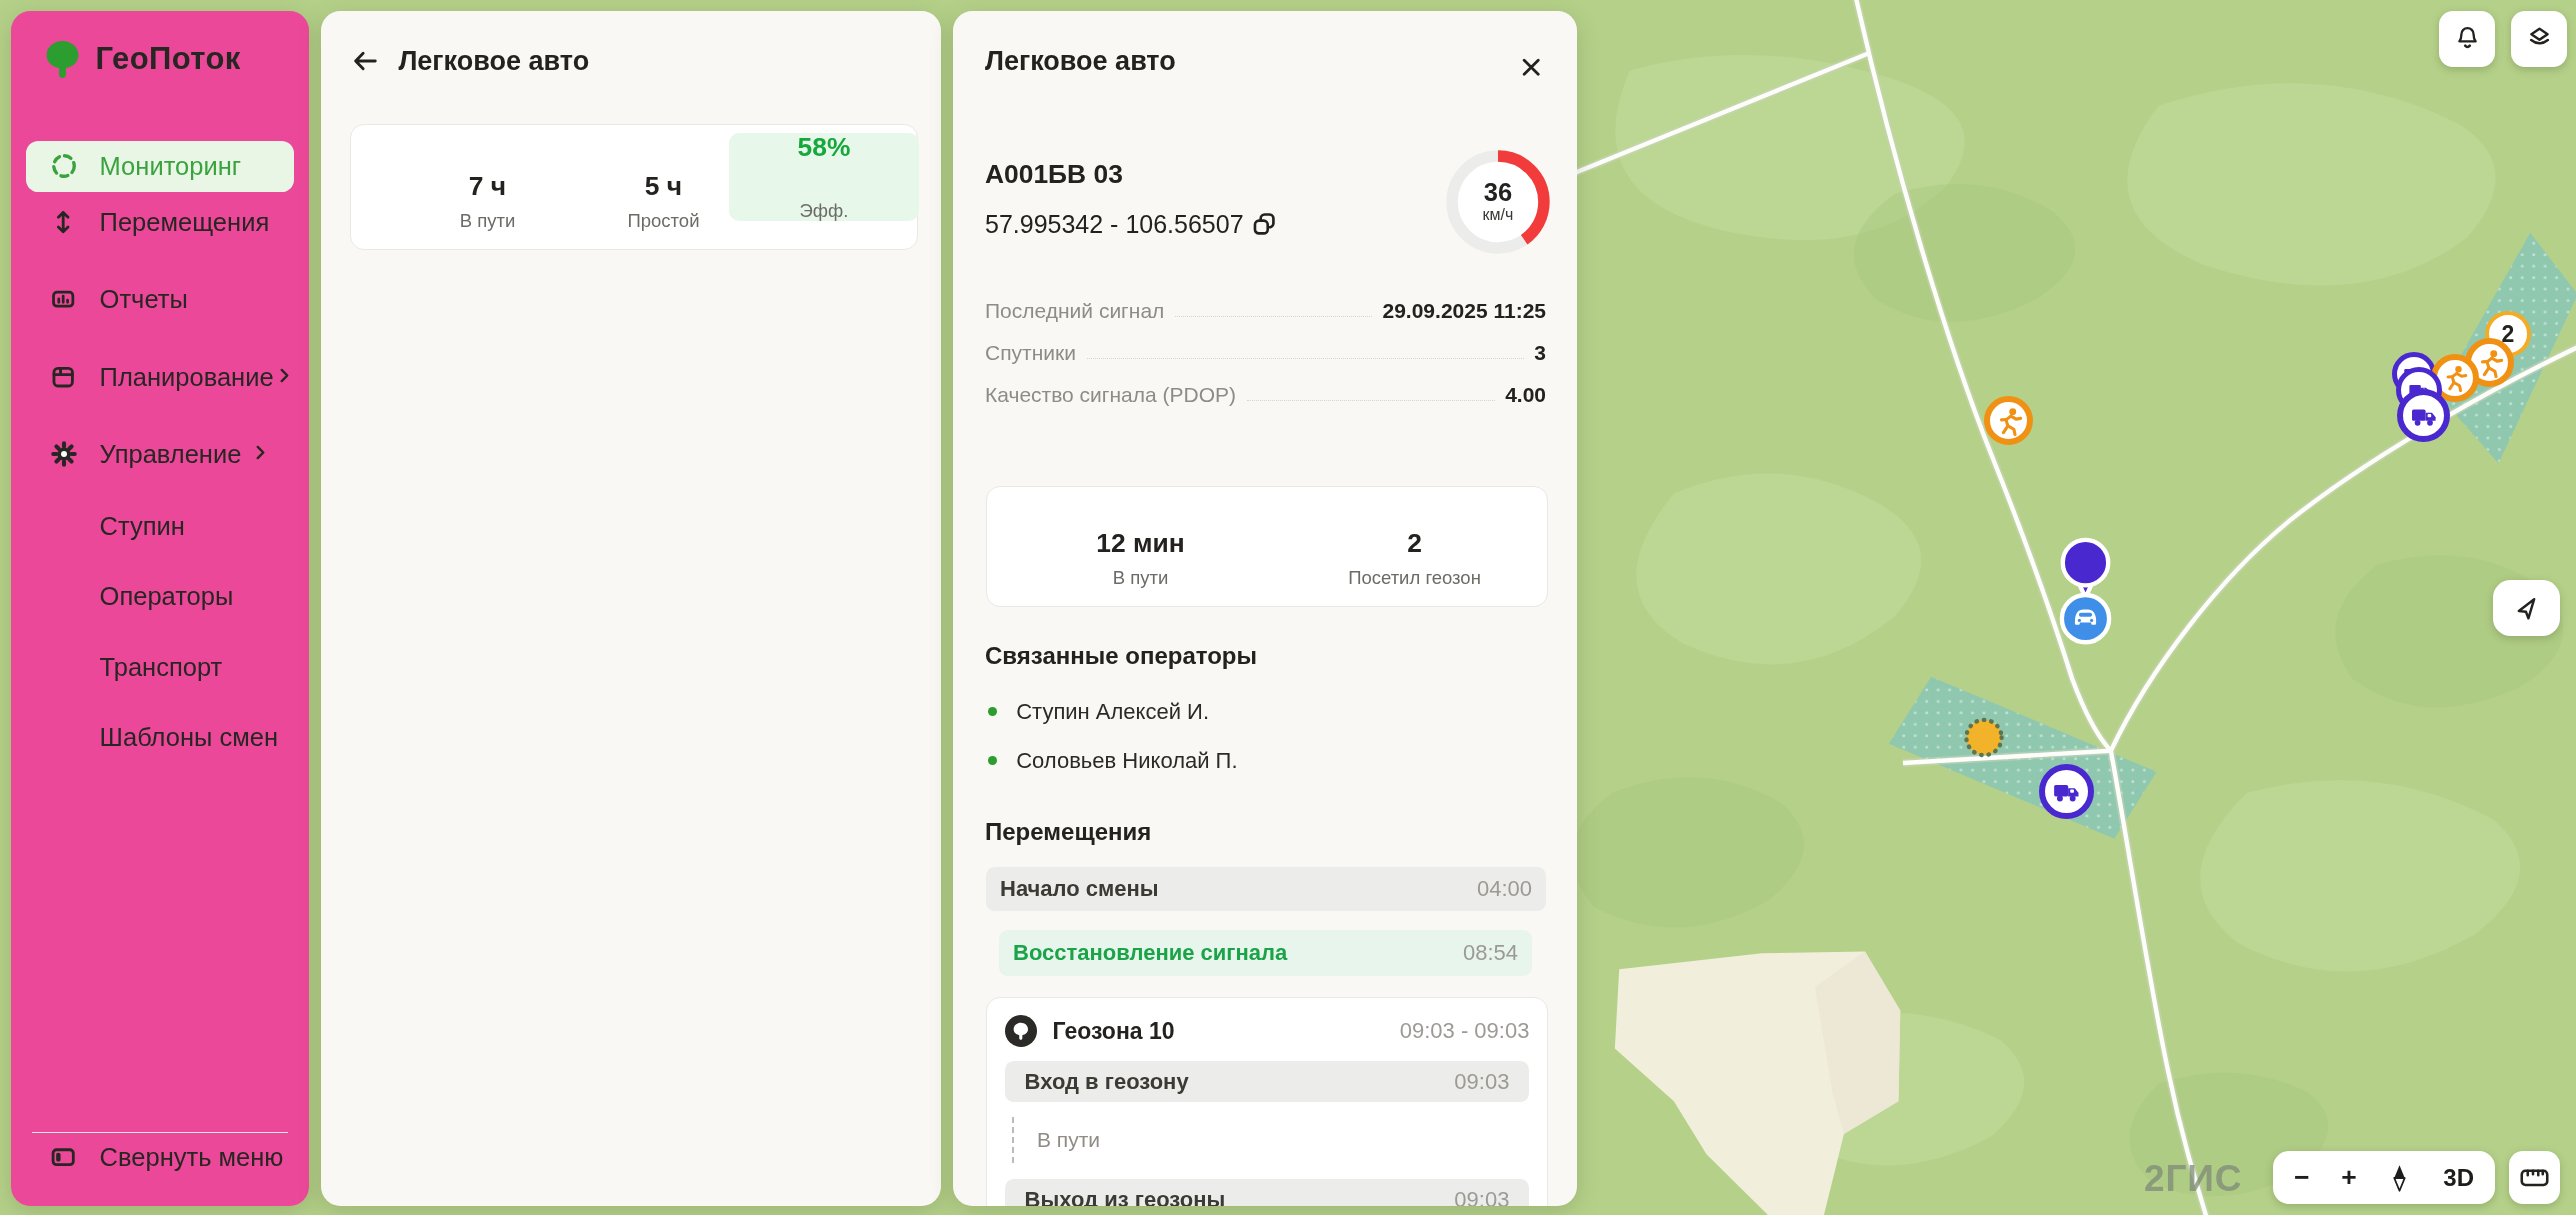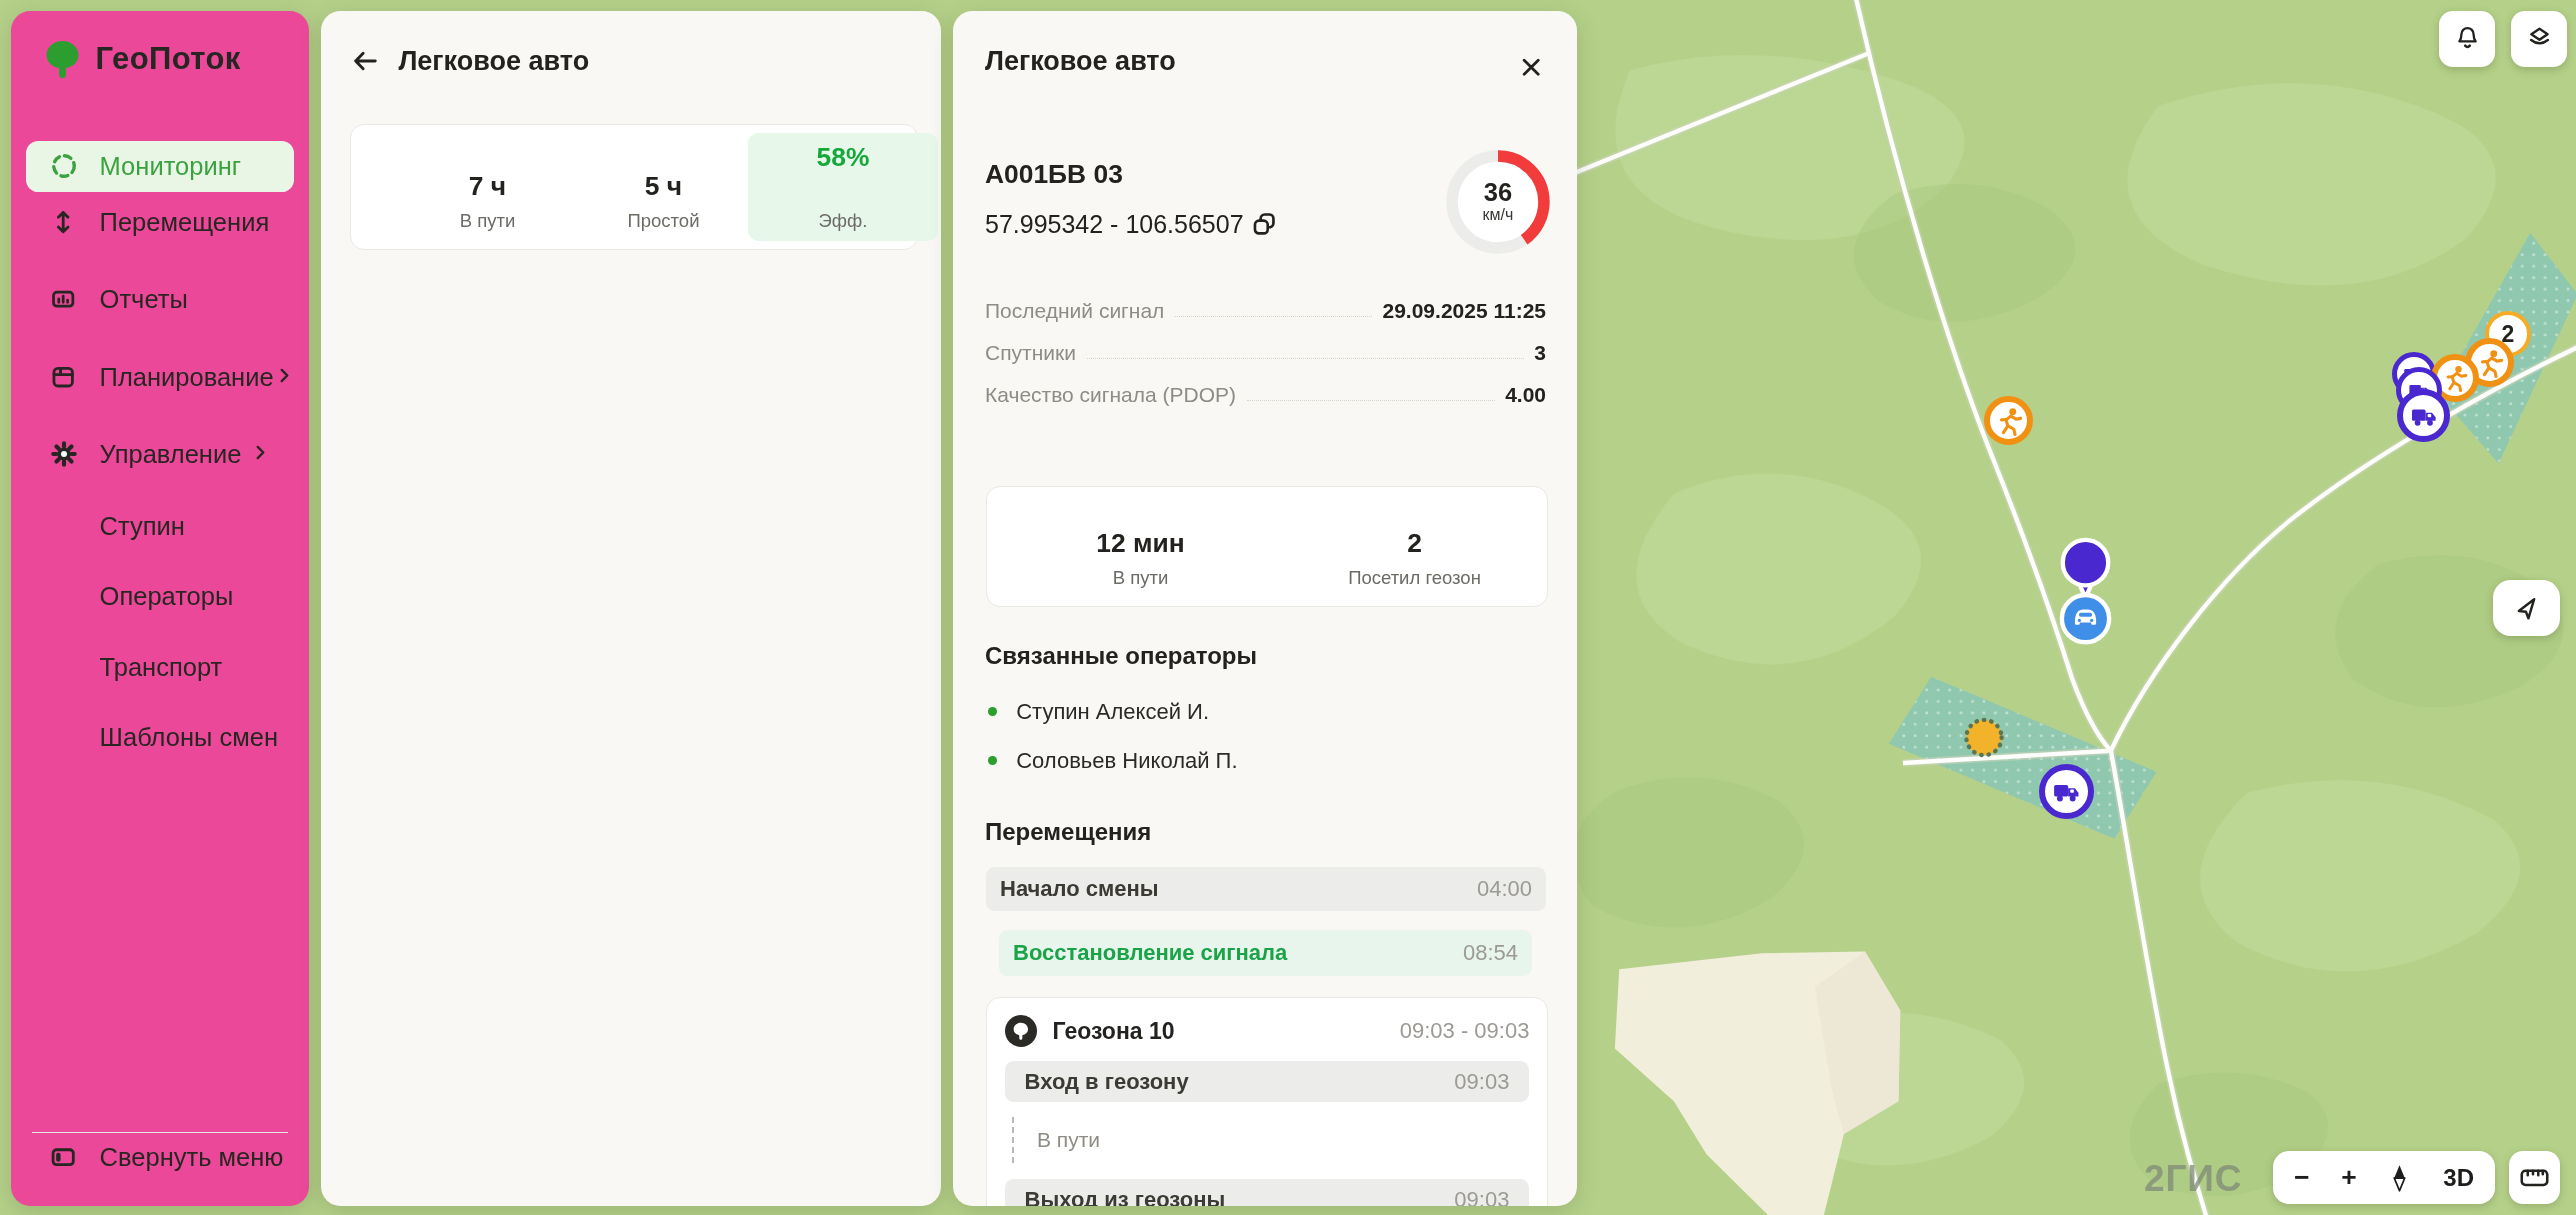--- a/index.html
+++ b/index.html
@@ -374,21 +374,21 @@
     </div>
     <div class="card" style="left:29px;top:113px;width:566px;height:124px;">
       <div style="position:absolute;left:53px;top:46px;width:167px;">
         <div class="stat-val">7 ч</div>
         <div class="stat-lab">В пути</div>
       </div>
       <div style="position:absolute;left:229px;top:46px;width:167px;">
         <div class="stat-val">5 ч</div>
         <div class="stat-lab">Простой</div>
       </div>
-      <div class="eff-box" style="left:397px;top:8px;width:190px;height:108px;gap:29px;">
+      <div class="eff-box" style="left:378px;top:8px;width:190px;height:88px;gap:29px;">
         <div class="stat-val">58%</div>
         <div class="stat-lab">Эфф.</div>
       </div>
     </div>
   </div>
 
   <div class="panel panel3">
     <div style="position:absolute;left:32px;top:35px;">
       <span class="p-title">Легковое авто</span>
     </div>

